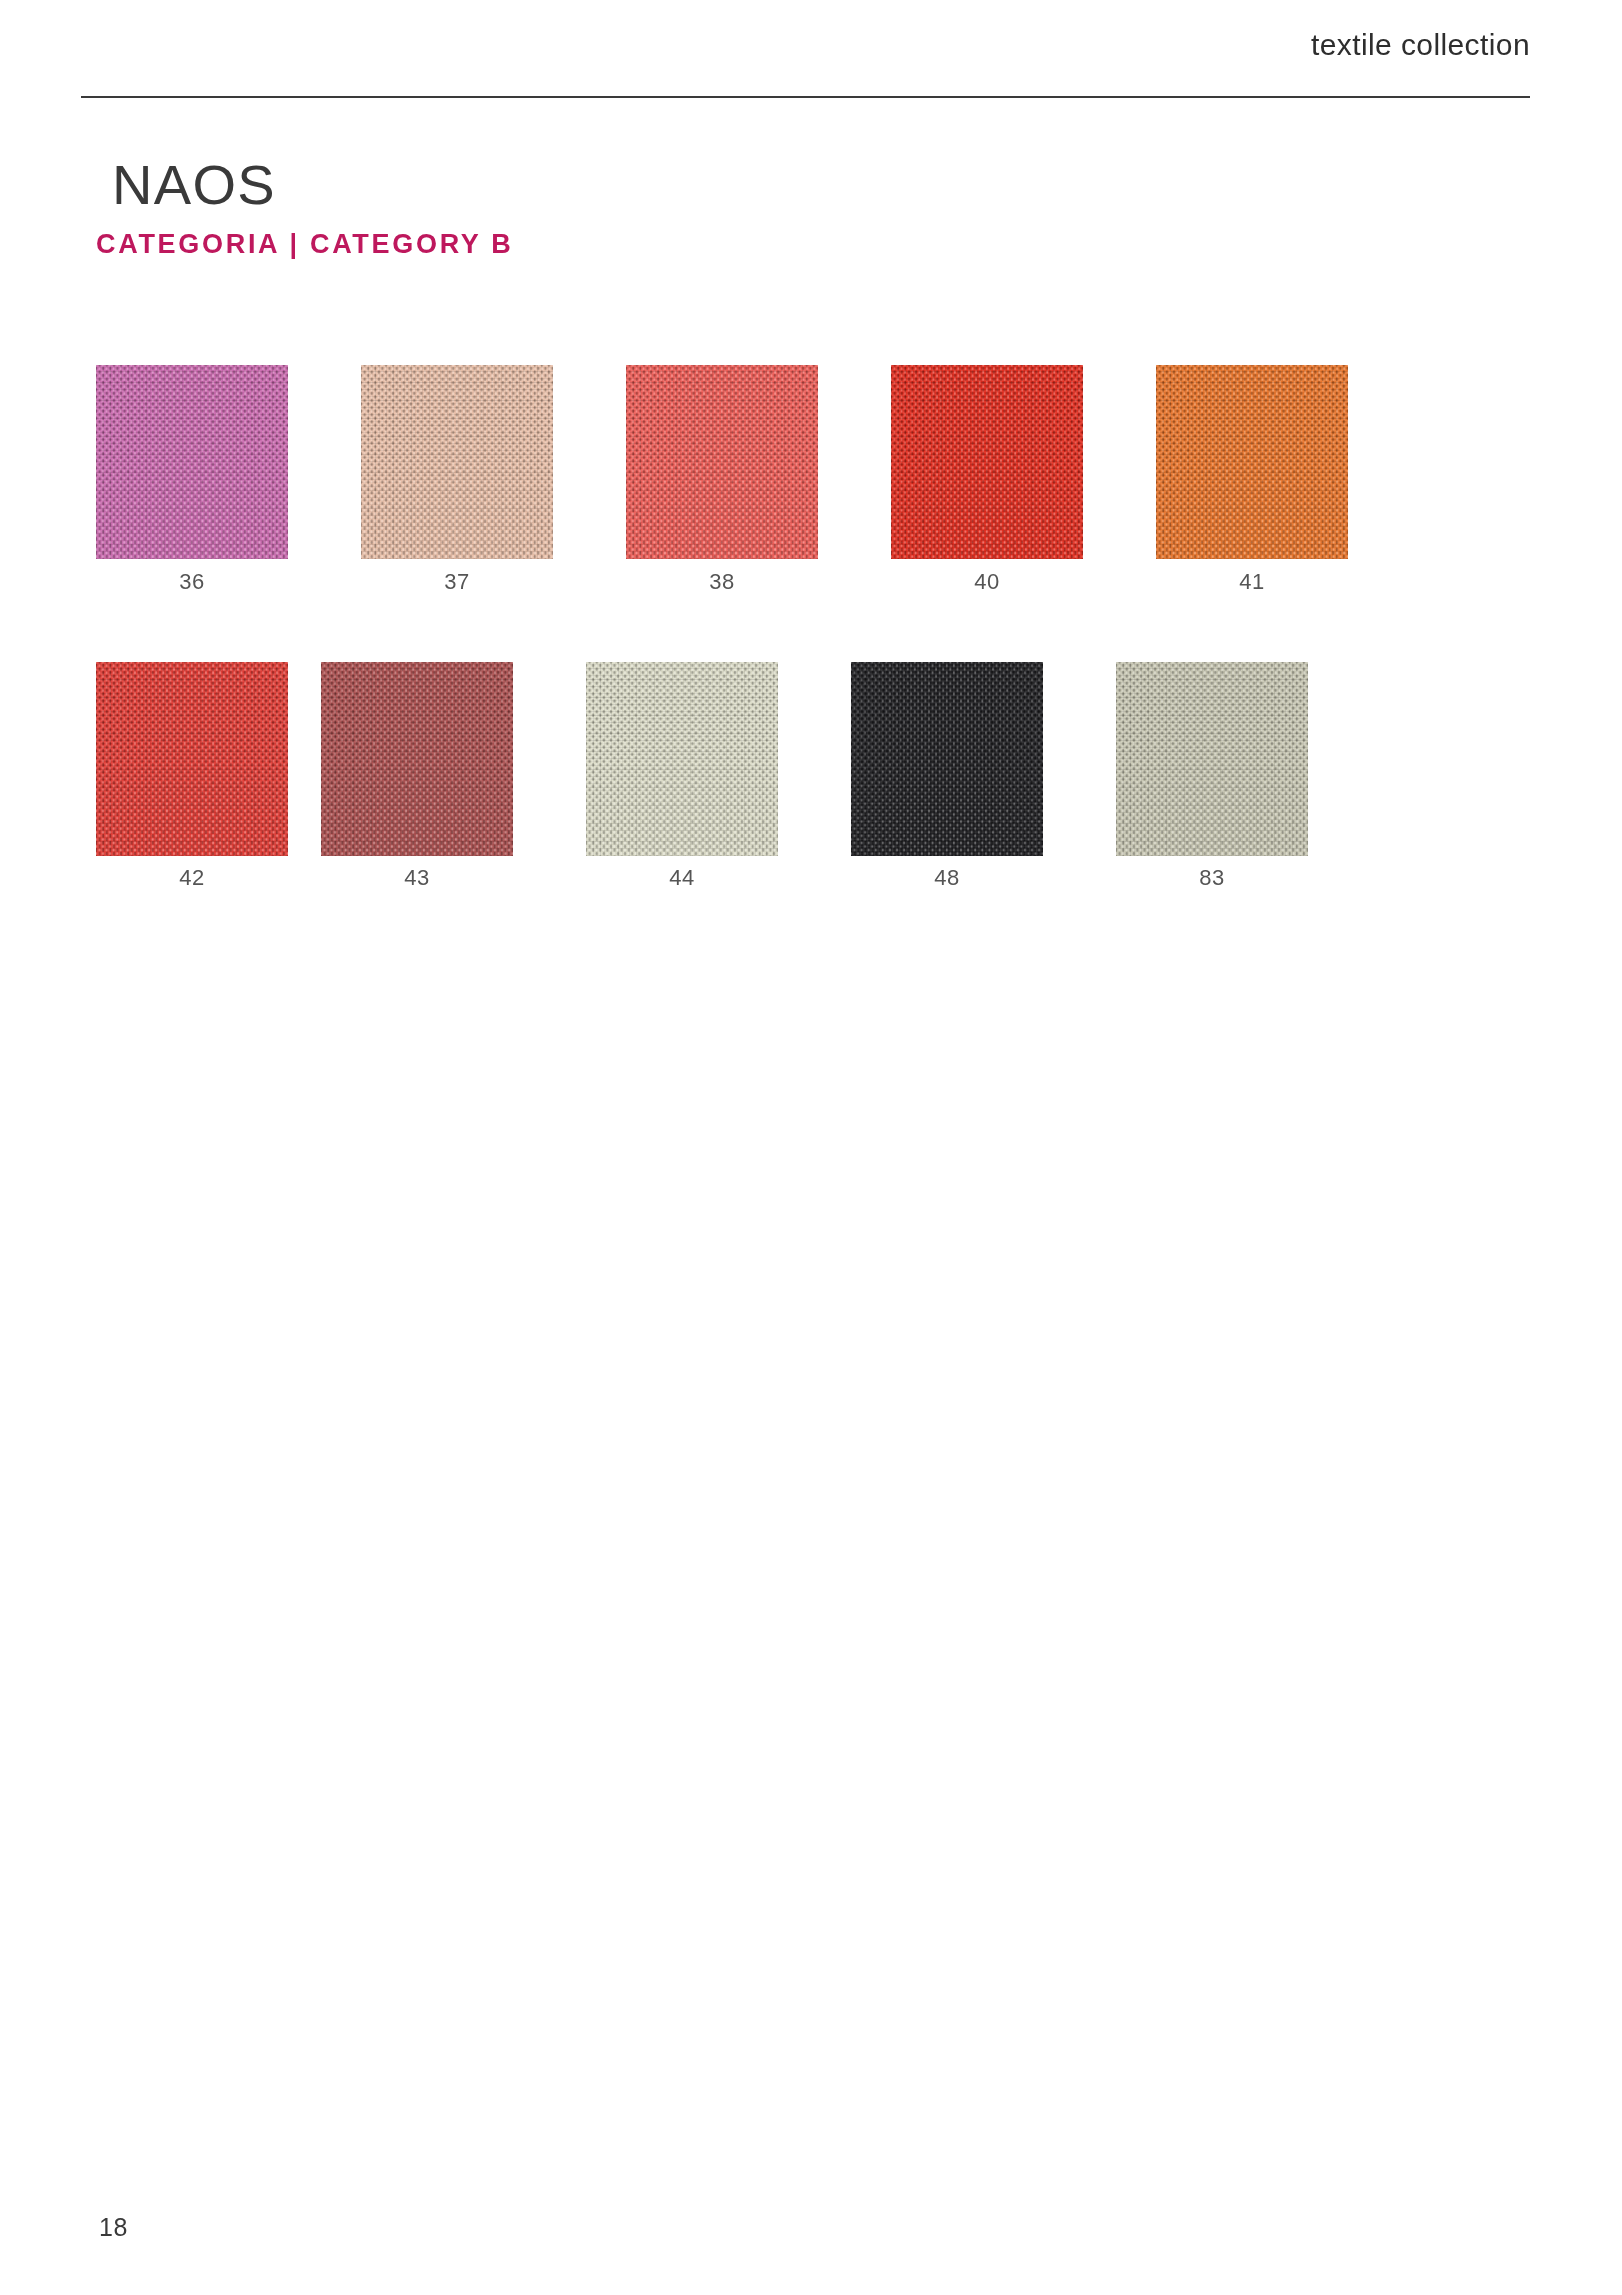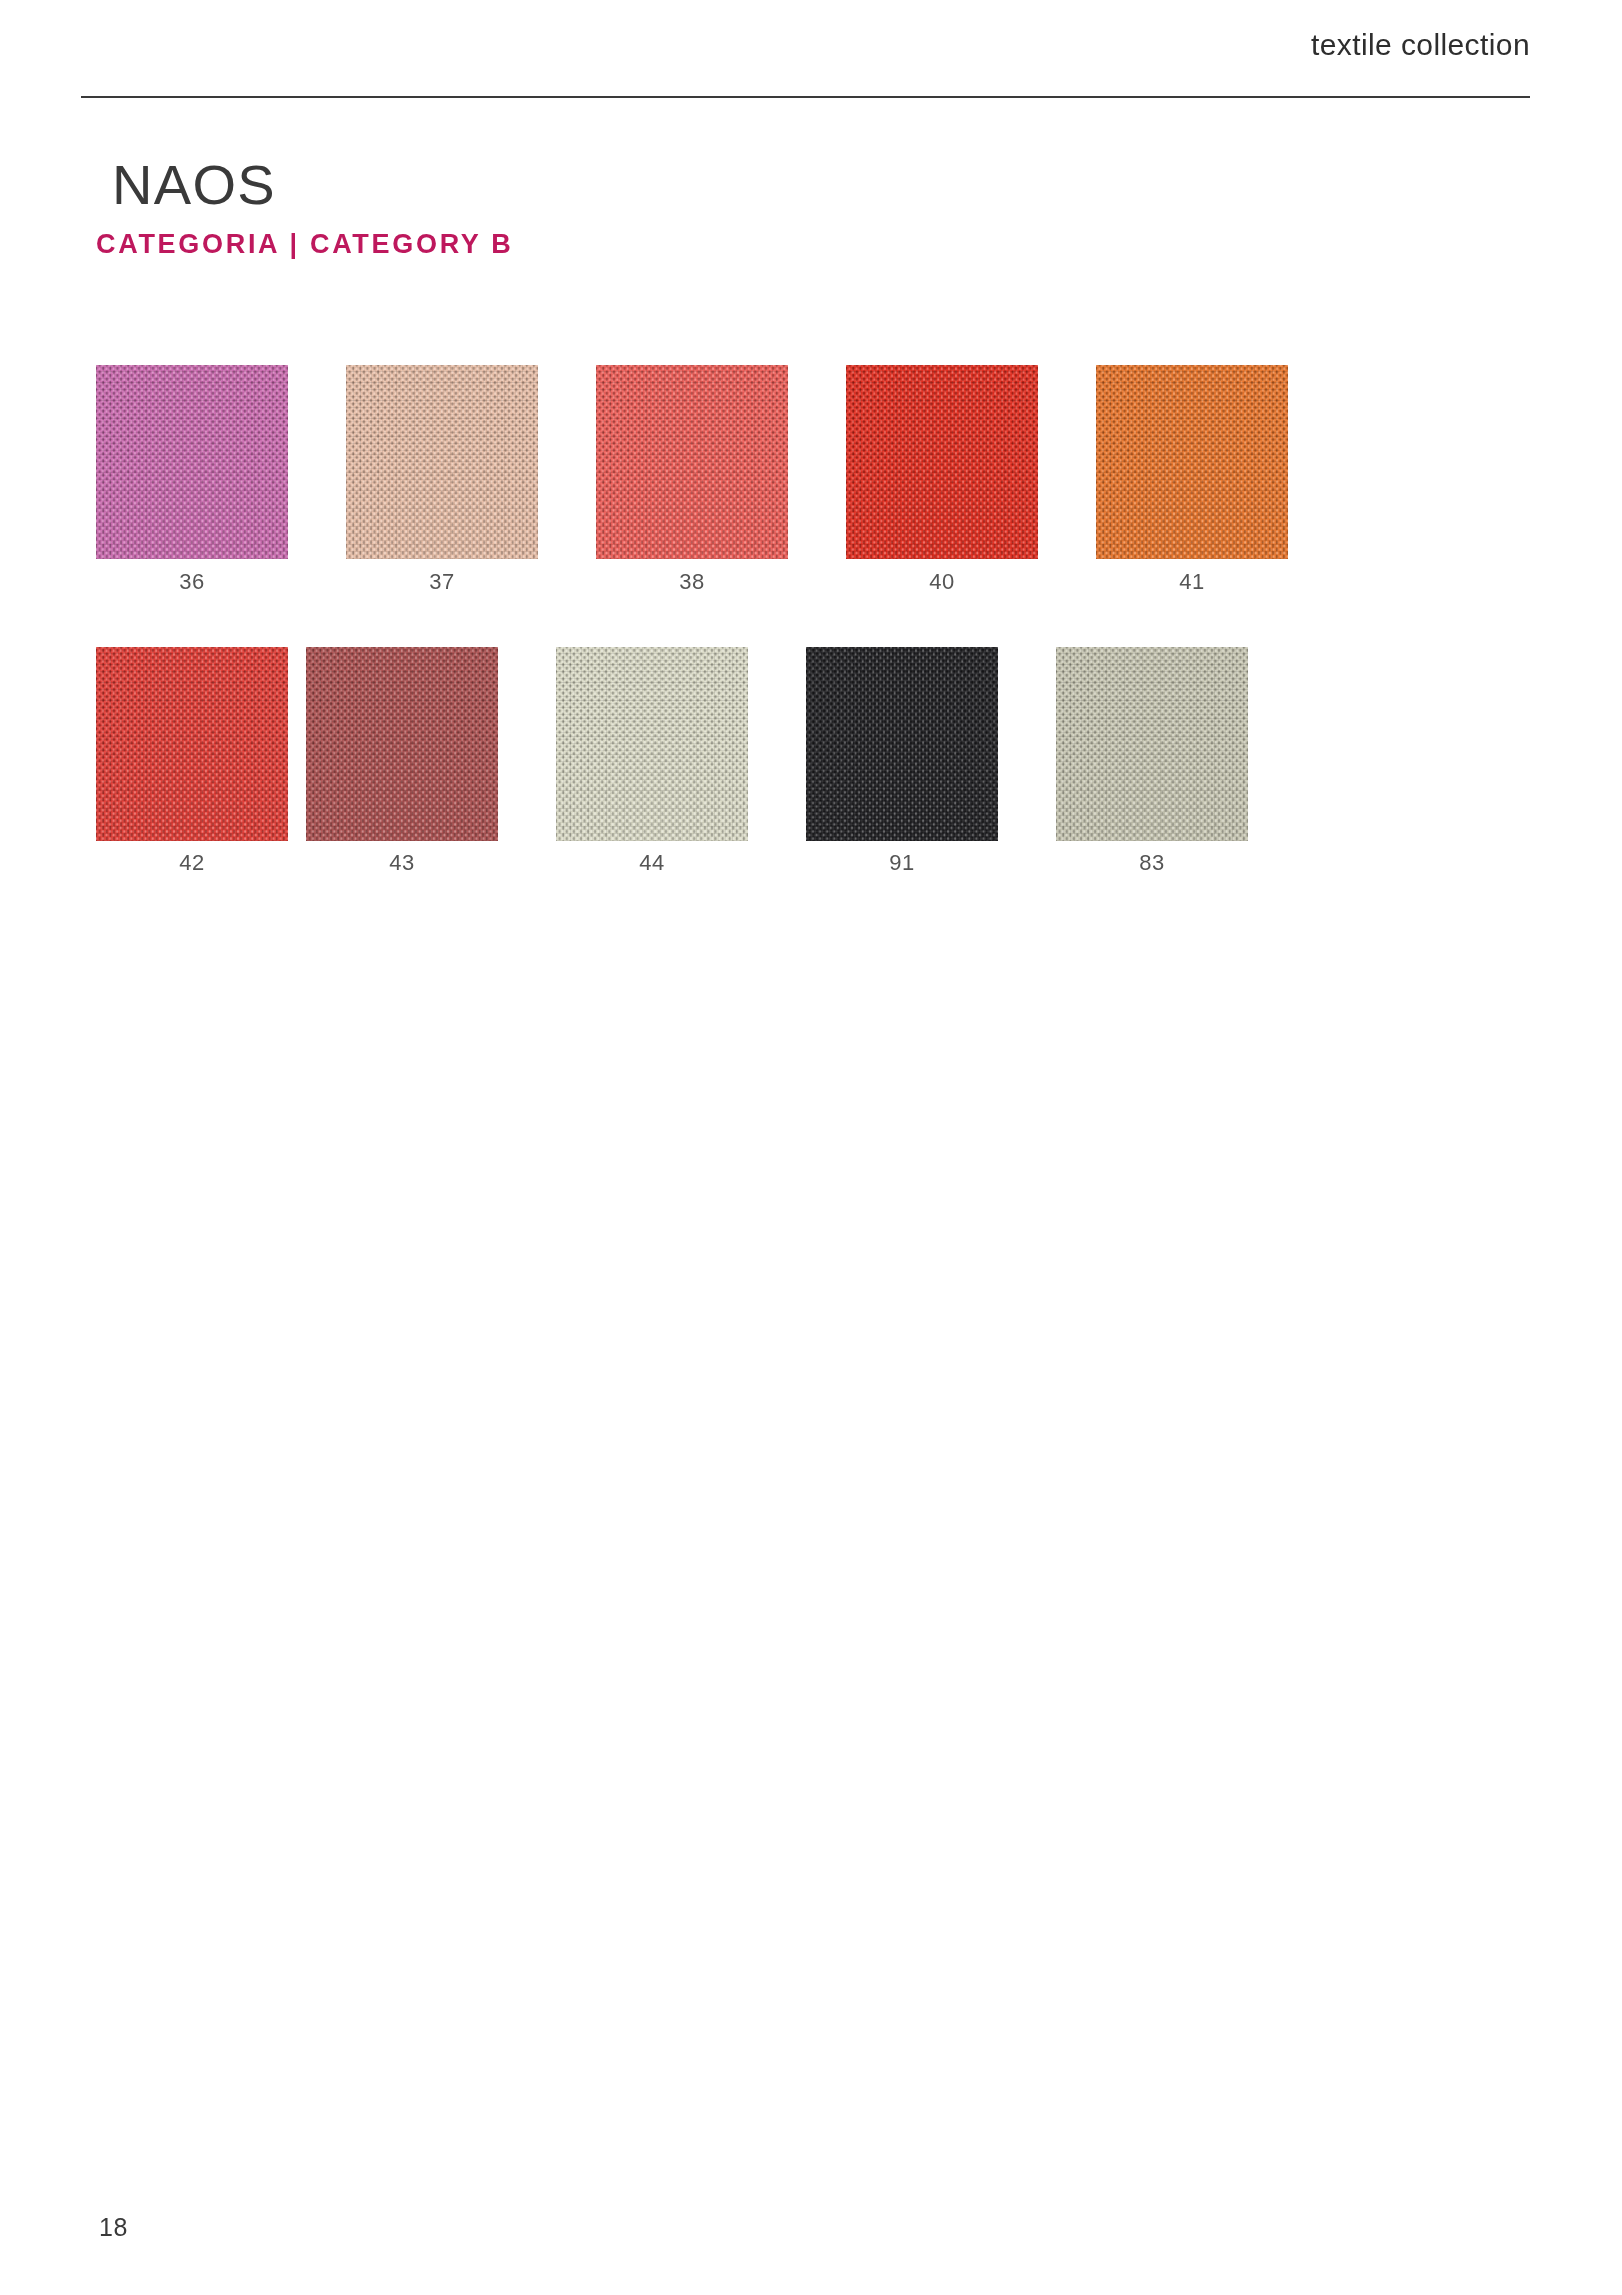--- a/index.html
+++ b/index.html
@@ -69,21 +69,21 @@
   }
 
   
   .swatch-grid {
     position: absolute;
     left: 96px;
     top: 365px;
     width: 1440px;
     display: flex;
     flex-wrap: wrap;
-    gap: 0;
+    gap: 15px;
   }
   .swatch-cell {
     width: 192px;
     margin-right: 58px;
     margin-bottom: 54px;
   }
   .swatch-cell:nth-child(6n) {
     margin-right: 18px;
   }
   .swatch-tile {
@@ -179,21 +179,21 @@
     <div class="swatch-cell">
       <div class="swatch-tile" style="background-color: rgb(172, 79, 79);"></div>
       <span class="swatch-label">43</span>
     </div>
     <div class="swatch-cell">
       <div class="swatch-tile" style="background-color: rgb(220, 220, 200);"></div>
       <span class="swatch-label">44</span>
     </div>
     <div class="swatch-cell">
       <div class="swatch-tile" style="background-color: rgb(29, 29, 32);"></div>
-      <span class="swatch-label">91</span>
+      <span class="swatch-label">48</span>
     </div>
     <div class="swatch-cell">
       <div class="swatch-tile" style="background-color: rgb(201, 200, 180);"></div>
       <span class="swatch-label">83</span>
     </div>
   </div>
 
 <div class="page-number">18</div>
 
 

